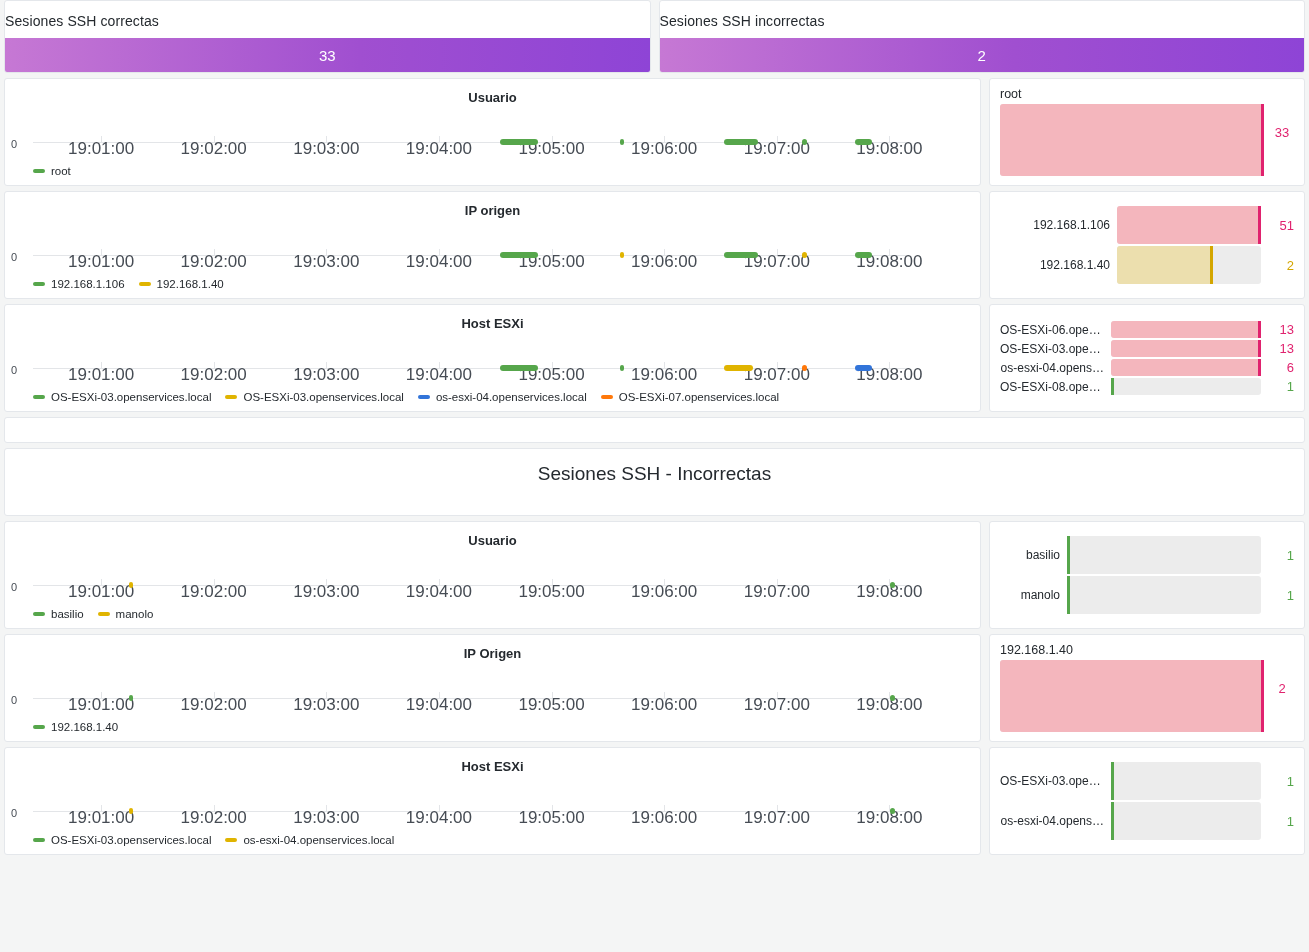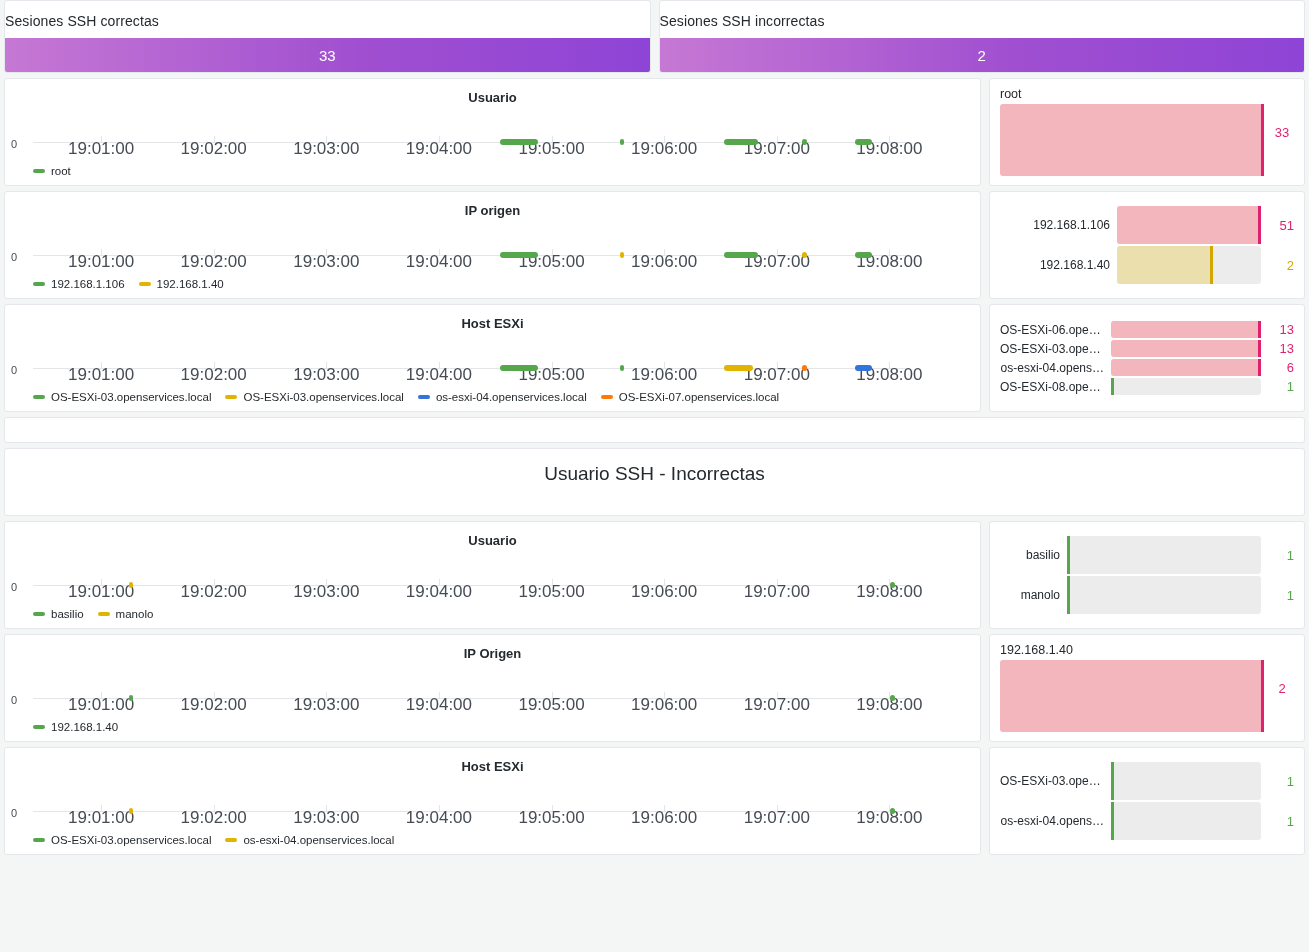--- a/index.html
+++ b/index.html
@@ -389,21 +389,21 @@
             </div>
             <div class="bg-value" style="color: rgb(86, 166, 75);">1</div>
           </div>
         </div>
       </div>
   </div>
 
   <div class="panel" style="width:1301px;height:26px;margin-bottom:5px;"></div>
 
   <div class="panel section-panel">
-    <div class="section-title">Usuario SSH - Incorrectas</div>
+    <div class="section-title">Sesiones SSH - Incorrectas</div>
   </div>
 
   <div class="row">
     <div class="panel ts-panel">
         <div class="ts-title">Usuario</div>
         <div class="ts-plot">
           <div class="axis-line"></div>
           <div class="ylabel0">0</div>
           <div class="tick" style="left: 7.8%;"></div>
           <div class="tick-label" style="left: 7.8%;">19:01:00</div>

